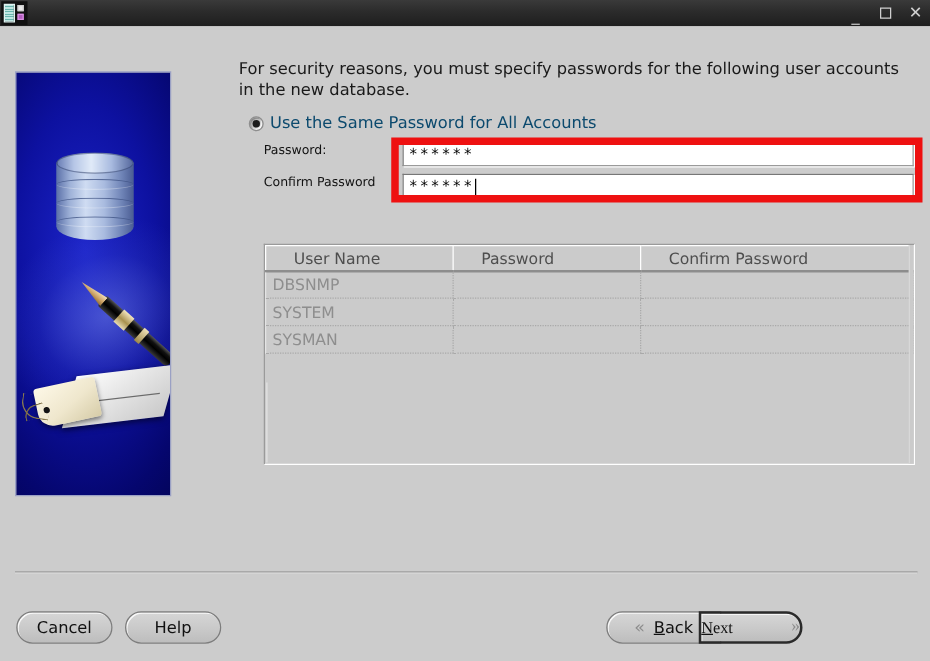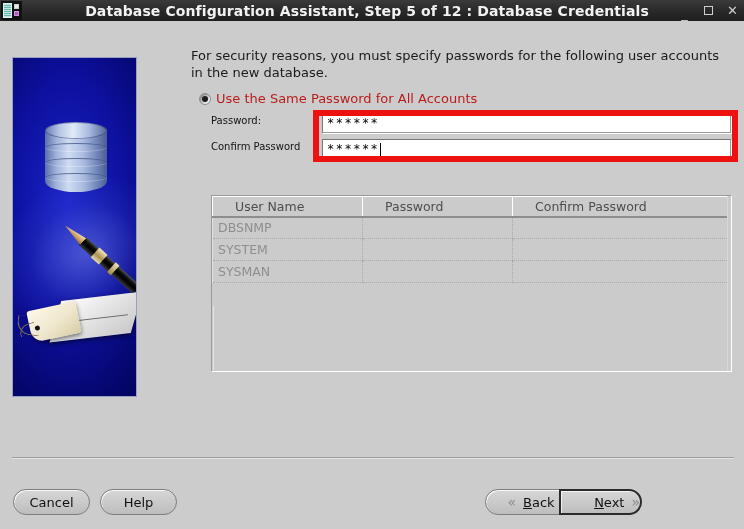--- a/index.html
+++ b/index.html
@@ -276,21 +276,21 @@
     content: "";
     position: absolute;
     left: 2px; top: 2px;
     width: 6px; height: 6px;
     border-radius: 50%;
     background: #1d1d1d;
   }
   .radio-label {
     margin-left: 5px;
     font-size: 13px;
-    color: #b91c1c;
+    color: #0c4a6e;
     white-space: nowrap;
   }
 
   
   .field-label {
     position: absolute;
     font-size: 10px;
     color: #121212;
     white-space: nowrap;
   }
@@ -444,45 +444,45 @@
   .btn-next {
     position: absolute;
     left: 74px; top: 0;
     width: 83px; height: 26px;
     background: linear-gradient(to bottom, #d6d6d6 0%, #c9c9c9 55%, #bdbdbd 100%);
     border: 2px solid #2a2a2a;
     border-radius: 0 13px 13px 0;
     box-sizing: border-box;
     display: flex;
     align-items: center;
-    justify-content: flex-end;
+    justify-content: space-between;
     gap: 7px;
     font-size: 13px;
     color: #111;
     box-shadow: inset 1px 1px 0 rgba(255,255,255,0.75);
+    font-family: Liberation Serif, serif;
   }
   .chev {
     color: #8c8c8c;
     font-size: 14px;
     line-height: 1;
   }
   .mn { text-decoration: underline; }
 </style>
 </head>
 <body>
 
 <div class="window">
 
   <div class="titlebar">
     <div class="app-icon">
       <div class="cyl"></div>
       <div class="sq1"></div>
       <div class="sq2"></div>
     </div>
-    <div class="title-text">Database Configuration Assistant, Step 5 of 12 : Database Credentials</div>
     <div class="win-controls">
       <div class="wc wc-min">_</div>
       <div class="wc wc-max">
           <span class="boxglyph"></span>
         </div>
       <div class="wc wc-close">✕</div>
     </div>
   </div>
 
   <div class="content"></div>

